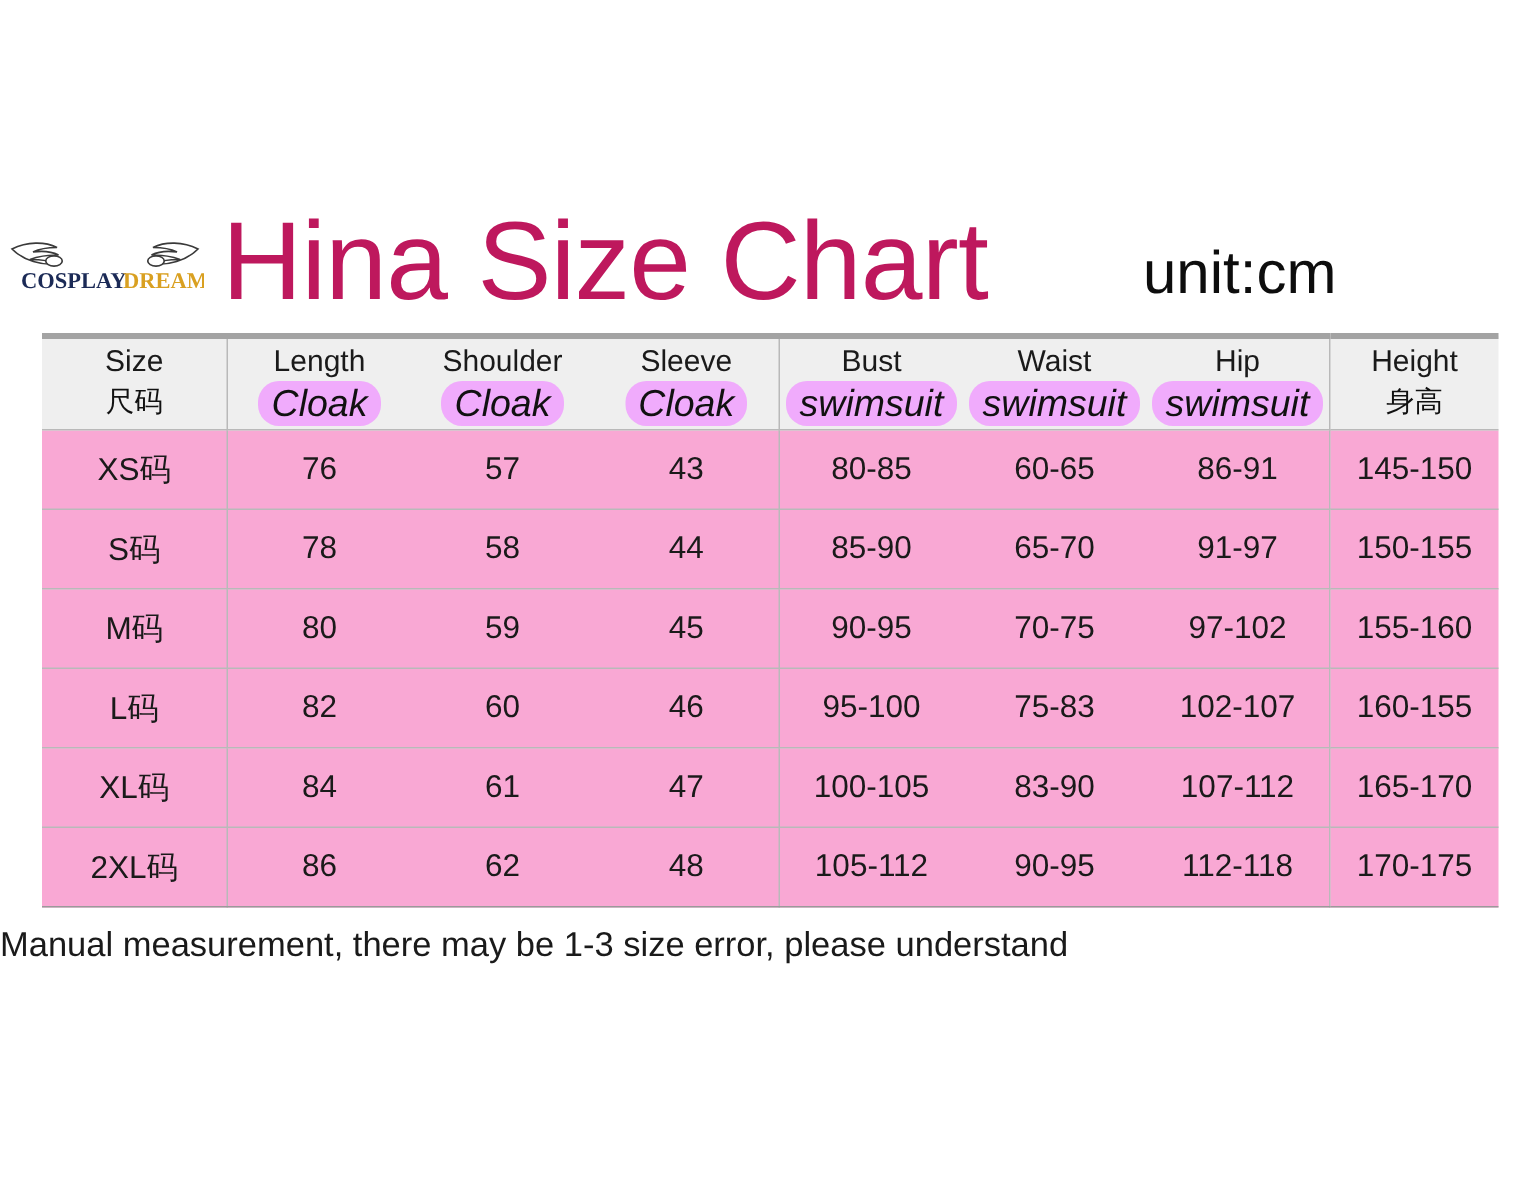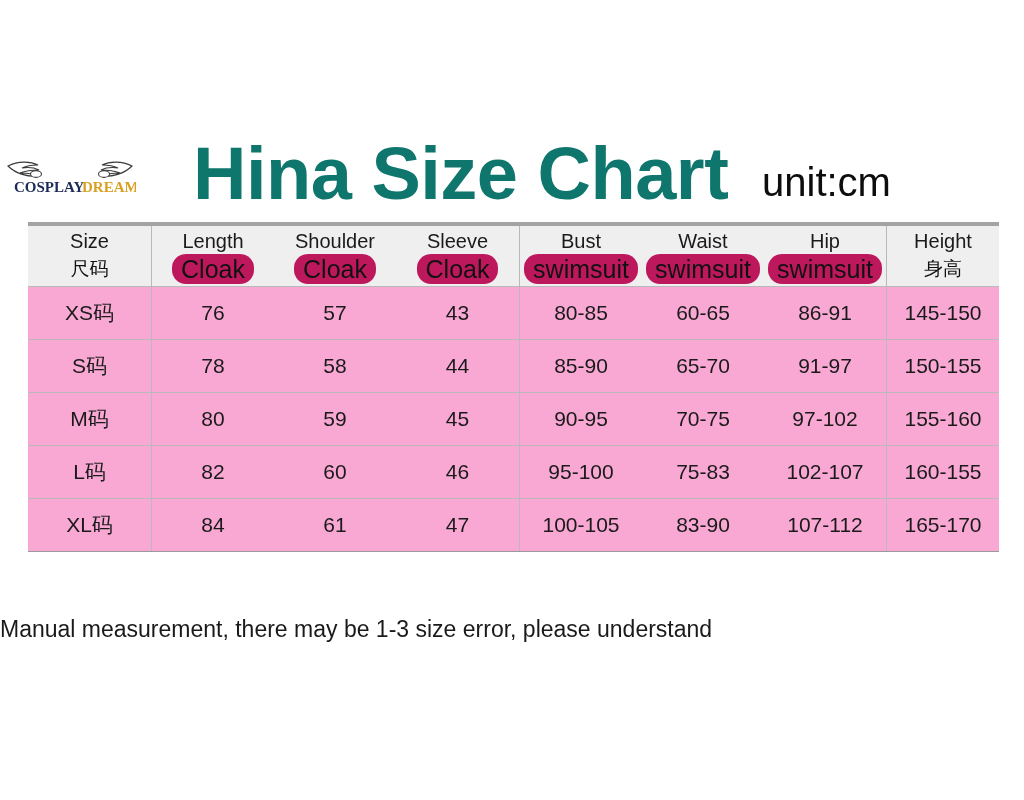--- a/index.html
+++ b/index.html
@@ -40,25 +40,24 @@
     height: 44px;
   }
   .logo svg { display: block; }
 
   .chart-title {
     position: absolute;
     left: 148px;
     top: 0px;
     font-size: 74px;
     line-height: 92px;
-    font-weight: 700;
+    font-weight: 400;
     letter-spacing: -0.5px;
     white-space: nowrap;
-    color: #0f766e;
-    margin-left: 45px;
+    color: #be185d;
   }
 
   .unit-label {
     position: absolute;
     left: 762px;
     top: 26px;
     font-size: 40px;
     line-height: 56px;
     font-weight: 400;
     white-space: nowrap;
@@ -116,23 +115,24 @@
     color: #1a1a1a;
   }
   .hd-bottom {
     display: block;
     font-size: 25px;
     line-height: 30px;
     color: #111111;
   }
   .hd-bottom.pill {
     display: inline-block;
-    background: #be185d;
+    background: #f0abfc;
     border-radius: 14px;
     padding: 0 9px;
+    font-style: italic;
   }
   .hd-bottom.cjk {
     font-size: 19px;
     line-height: 30px;
   }
 
   .size-cell { font-size: 21px; }
 
   
   .footer-note {
@@ -259,19 +259,29 @@
         <td class="col-div-right size-cell">XL码</td>
         <td>84</td>
         <td>61</td>
         <td class="col-div-right">47</td>
         <td>100-105</td>
         <td>83-90</td>
         <td class="col-div-right">107-112</td>
         <td>165-170</td>
       </tr>
 
+      <tr>
+        <td class="col-div-right size-cell">2XL码</td>
+        <td>86</td>
+        <td>62</td>
+        <td class="col-div-right">48</td>
+        <td>105-112</td>
+        <td>90-95</td>
+        <td class="col-div-right">112-118</td>
+        <td>170-175</td>
+      </tr>
 
     </tbody>
   </table>
 
   <div class="footer-note">Manual measurement, there may be 1-3 size error, please understand</div>
 
 </div>
 
 </body></html>

